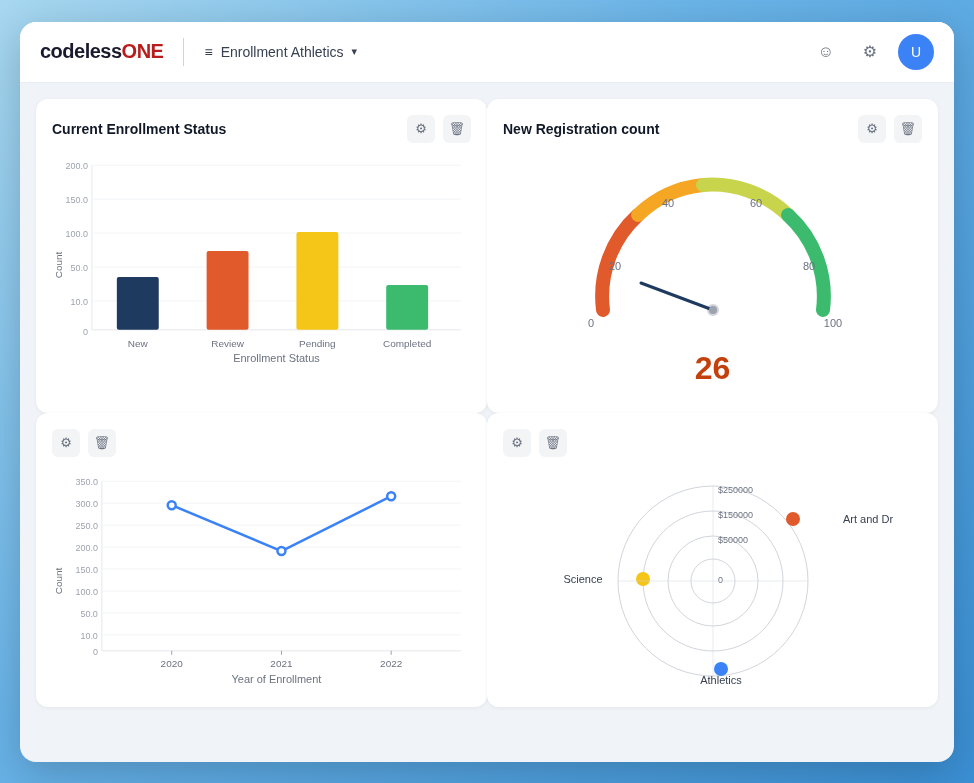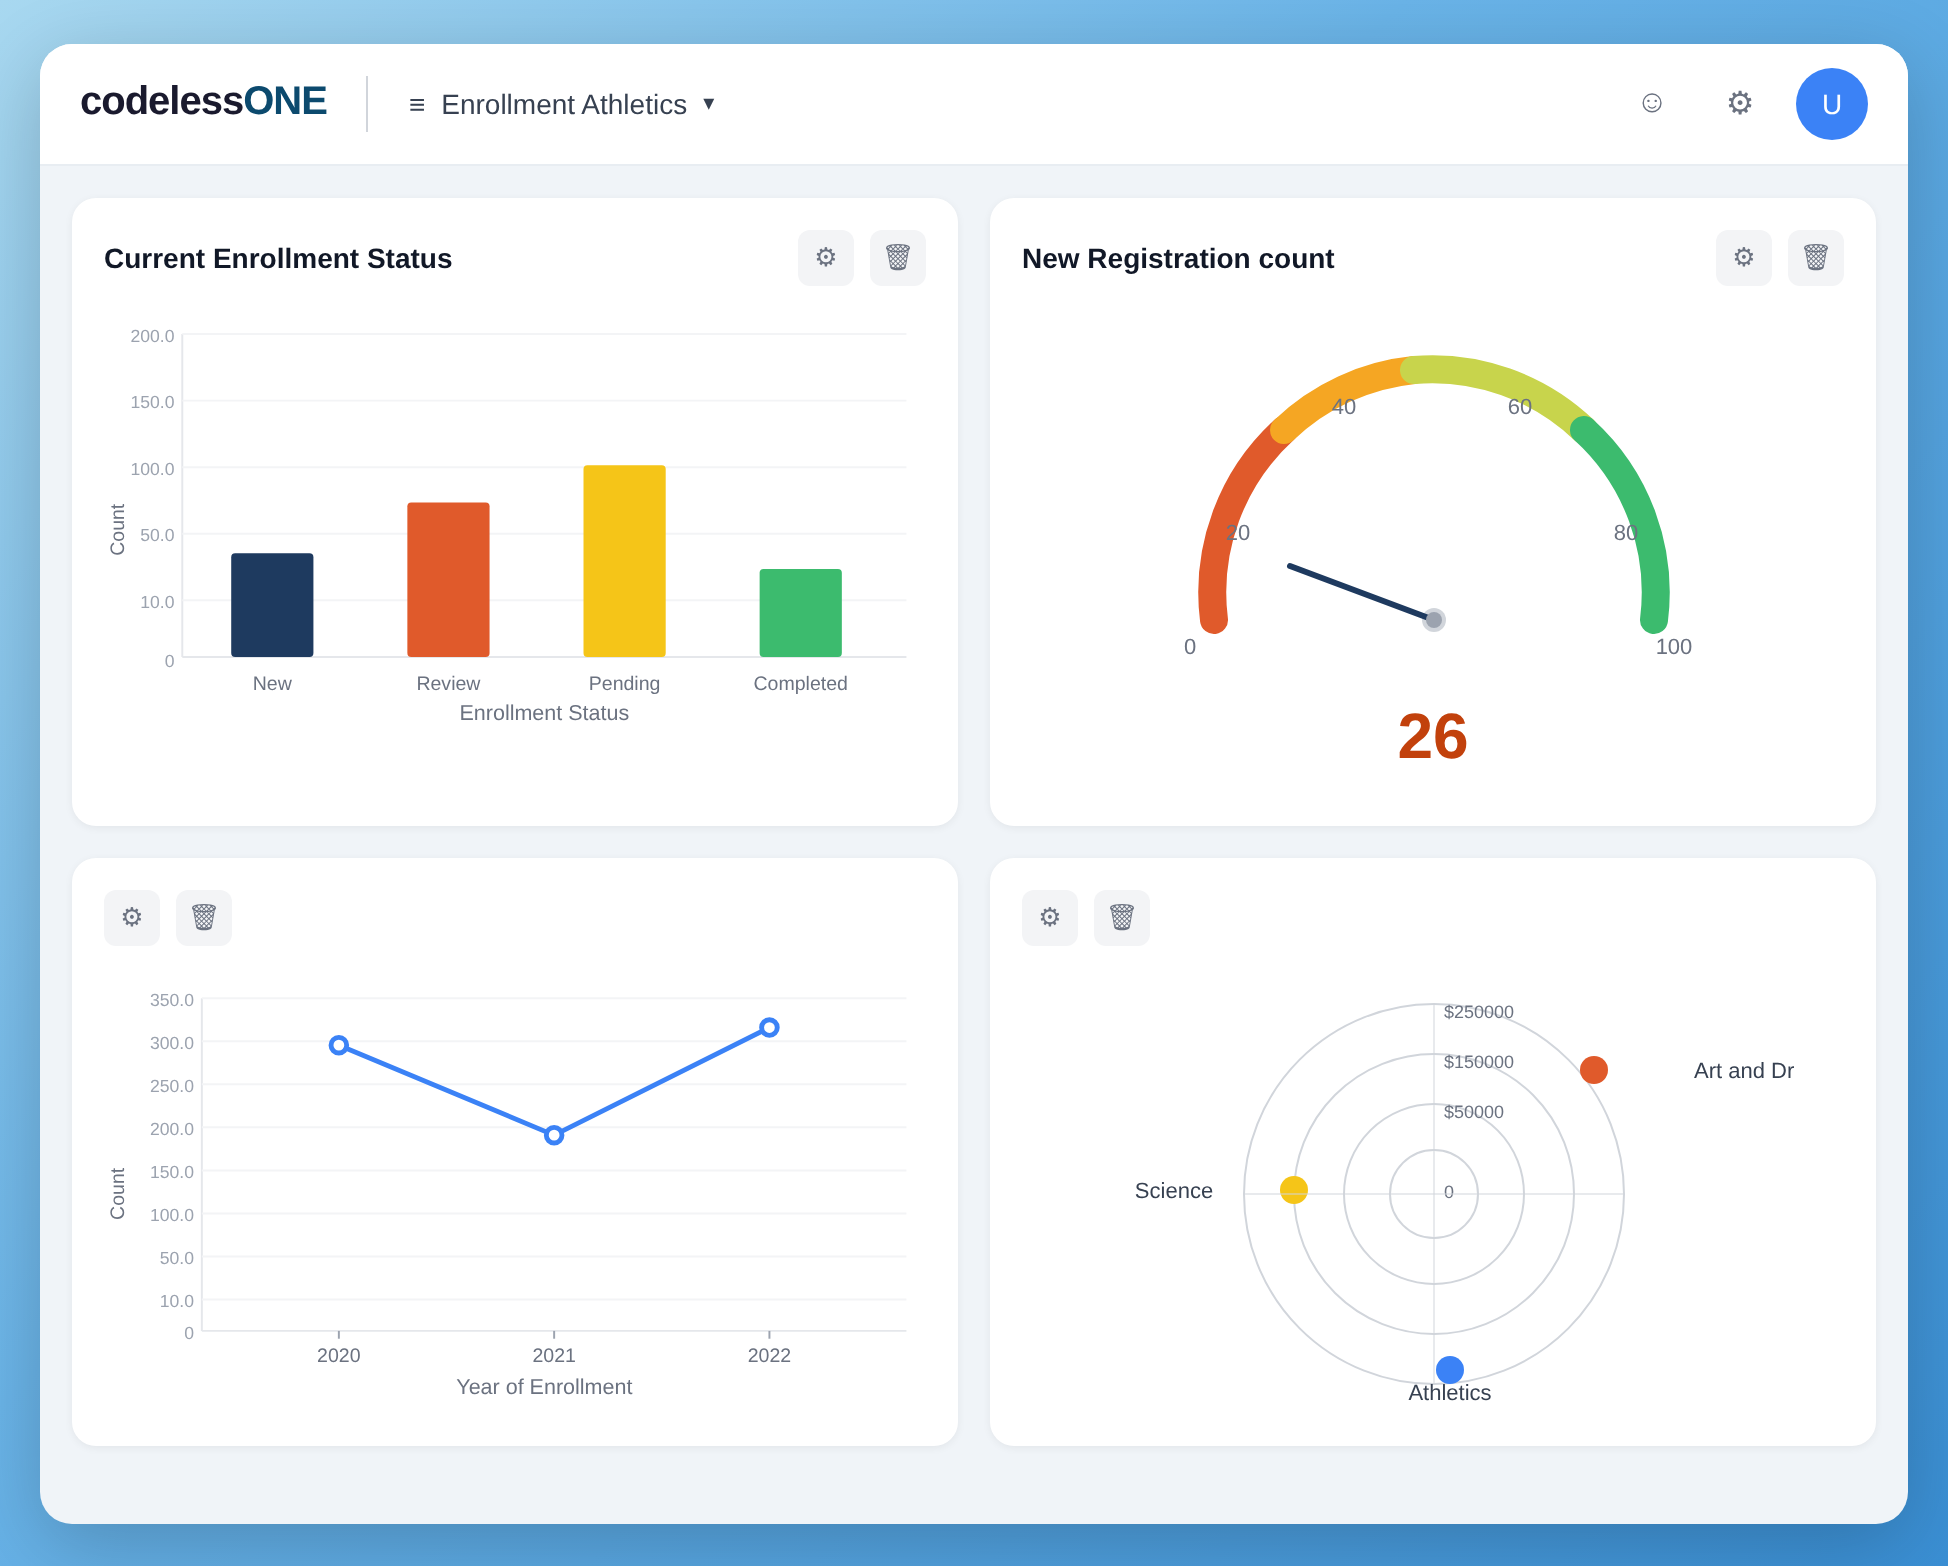--- a/index.html
+++ b/index.html
@@ -31,21 +31,21 @@
     .logo {
       font-size: 20px;
       font-weight: 700;
       color: #1a1a2e;
       letter-spacing: -0.5px;
     }
     .logo span {
       color: #1a1a2e;
     }
     .logo .one {
-      color: #0c4a6e;
+      color: #b91c1c;
       font-weight: 900;
     }
     .nav-divider {
       width: 1px;
       height: 28px;
       background: #d1d5db;
     }
     .nav-menu {
       display: flex;
       align-items: center;
@@ -79,21 +79,21 @@
       display: flex;
       align-items: center;
       justify-content: center;
       color: white;
       font-size: 14px;
       cursor: pointer;
     }
     .dashboard-grid {
       display: grid;
       grid-template-columns: 1fr 1fr;
-      gap: 16px;
+      gap: 0;
       padding: 16px;
     }
     .card {
       background: white;
       border-radius: 12px;
       padding: 16px;
       box-shadow: 0 1px 4px rgba(0,0,0,0.06);
     }
     .card-header {
       display: flex;

